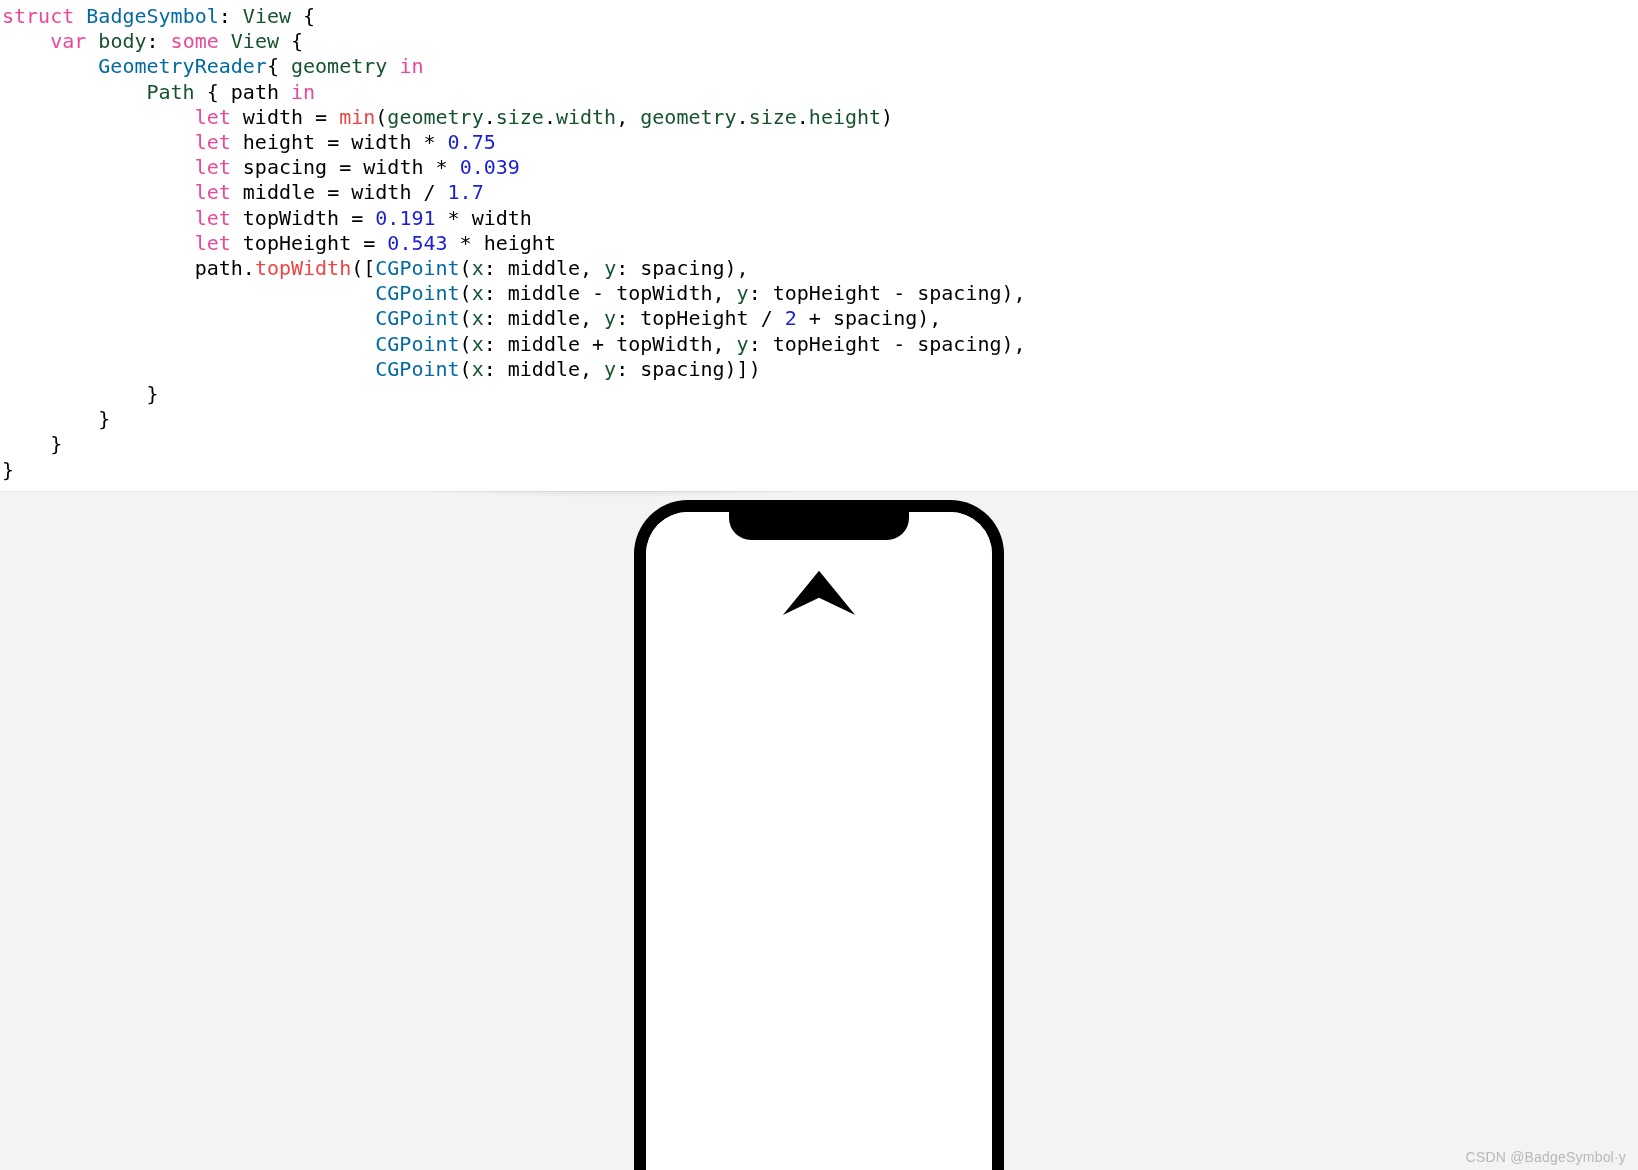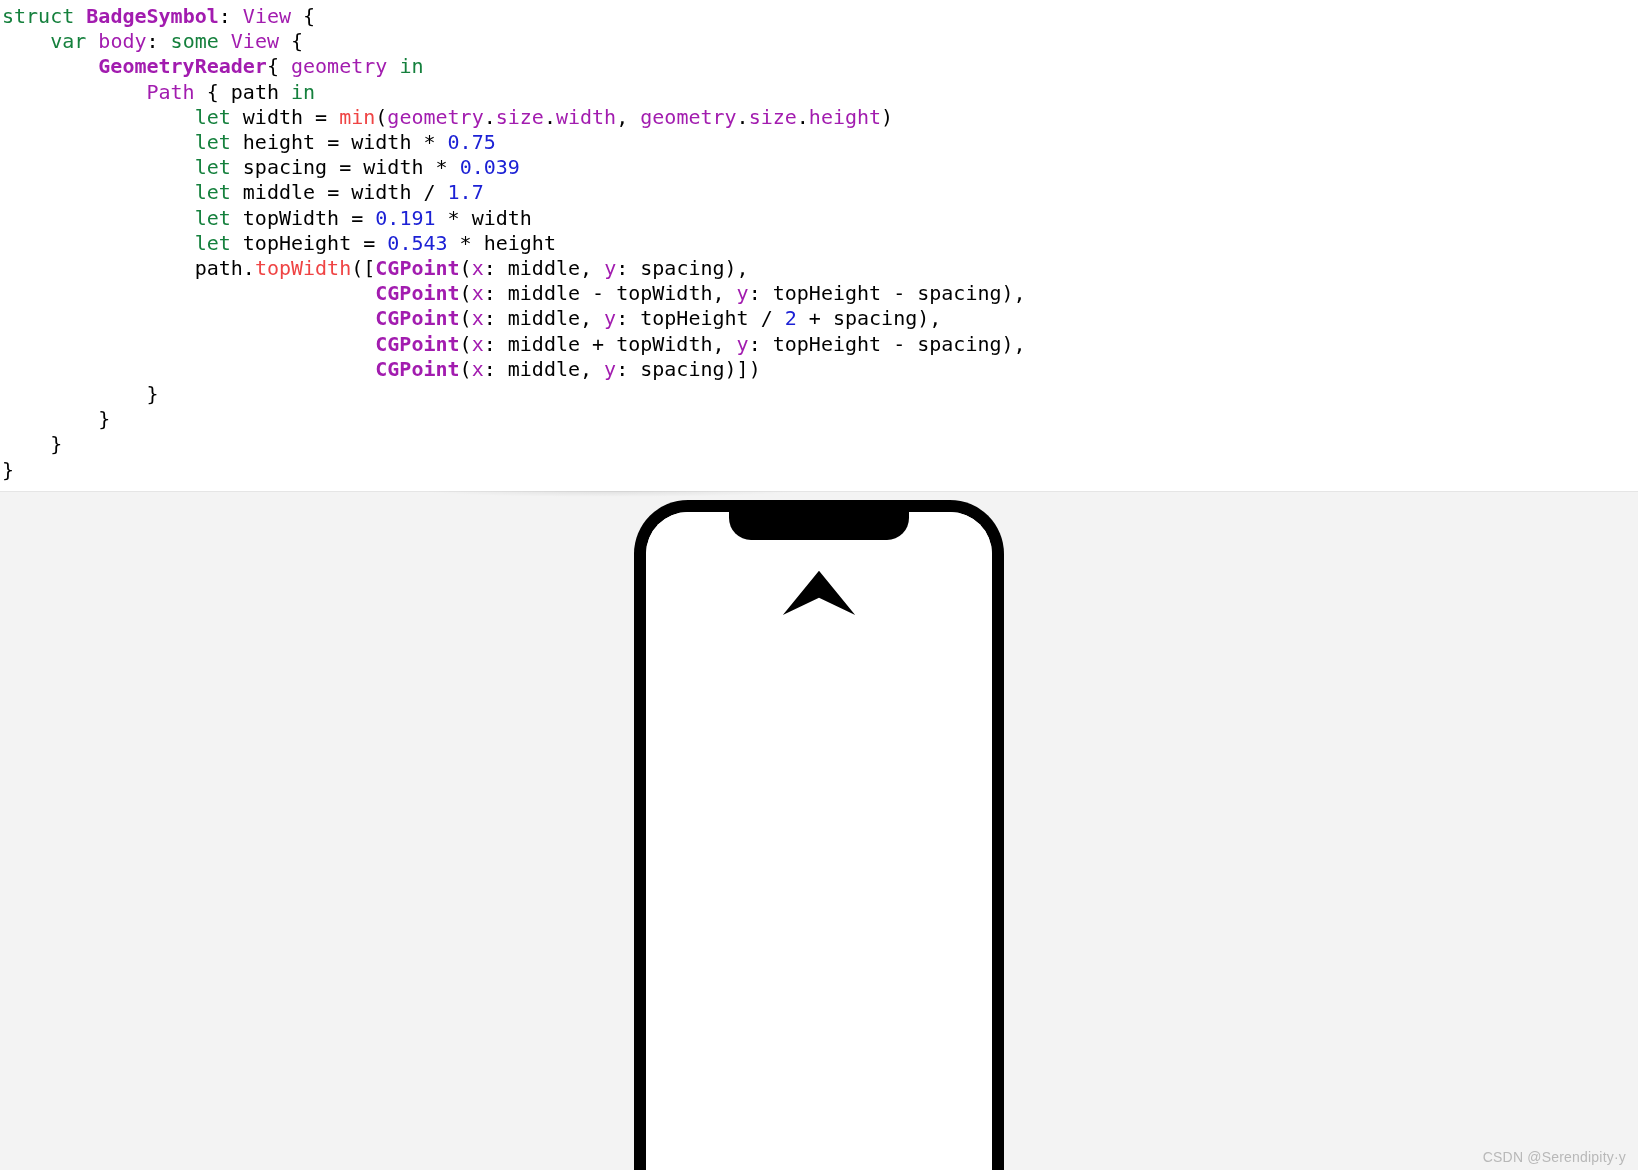--- a/index.html
+++ b/index.html
@@ -71,24 +71,24 @@
   .watermark {
     position: absolute;
     right: 12px;
     bottom: 6px;
     font-family: -apple-system, sans-serif;
     font-size: 14px;
     color: #b8b8b8;
     letter-spacing: 0.2px;
   }
   
-  .kw-decl  { color: #15803d; }   
+  .kw-decl  { color: #ec4899; }   
   .kw-func  { color: #ef4444; }   
-  .ident-tc { color: #a21caf; margin-top: 48px; }   
-  .name-def { color: #a21caf; font-weight: bold; }   
+  .ident-tc { color: #14532d; margin-top: 48px; }   
+  .name-def { color: #0369a1; }   
   .num      { color: #1c21d5; }   
   .plain    { color: #000000; }
 </style>
 </head>
 <body>
 
 <div class="code-pane"><span class="plain"><span class="kw-decl">struct</span> <span class="name-def">BadgeSymbol</span><span>:</span> <span class="ident-tc">View</span> <span>{</span>
     <span class="kw-decl">var</span> <span class="ident-tc">body</span><span>:</span> <span class="kw-decl">some</span> <span class="ident-tc">View</span> <span>{</span>
         <span class="name-def">GeometryReader</span><span>{</span> <span class="ident-tc">geometry</span> <span class="kw-decl">in</span>
             <span class="ident-tc">Path</span> <span>{</span> <span class="plain">path</span> <span class="kw-decl">in</span>
@@ -112,14 +112,14 @@
   <div class="phone-shadow-top"></div>
   <div class="phone">
     <div class="notch"></div>
     <div class="phone-inner">
       <svg class="badge-svg" viewBox="0 0 160 120">
 
         <polygon points="80,4.8 43.84,48.96 80,31.68 116.16,48.96 80,4.8" fill="#000"></polygon>
       </svg>
     </div>
   </div>
-  <div class="watermark">CSDN @Serendipity·y</div>
+  <div class="watermark">CSDN @BadgeSymbol·y</div>
 </div>
 
 </body></html>

